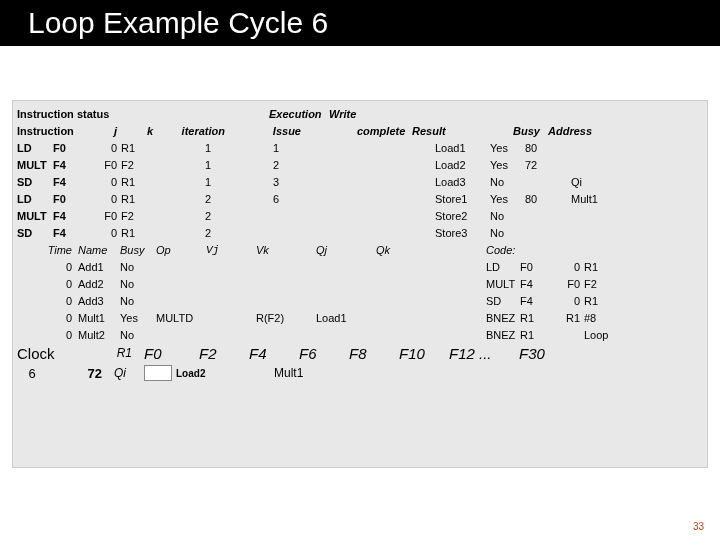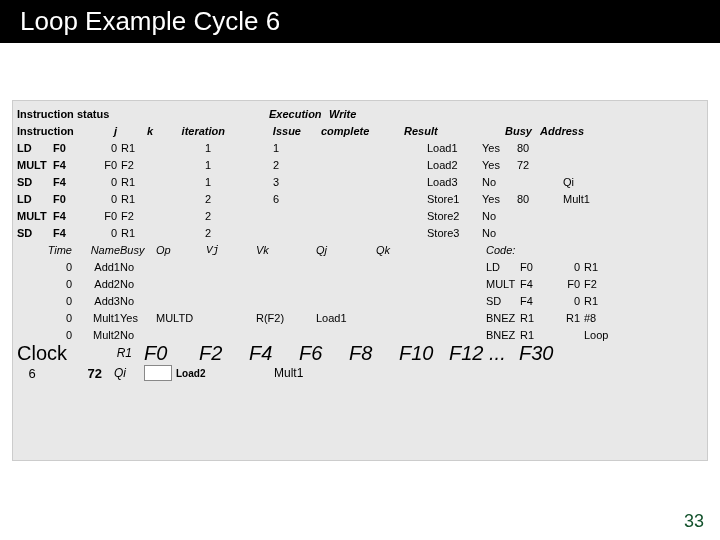--- a/index.html
+++ b/index.html
@@ -1,51 +1,51 @@
 <!DOCTYPE html>
 <html><head>
 <meta charset="utf-8">
 <style>
   html,body{margin:0;padding:0;background:#fff;font-family:Arial,Helvetica,sans-serif;font-size:11px;color:#000;}
   .slide{width:720px;height:540px;position:relative;}
-  .titlebar{background:#000;color:#fff;font-family:Verdana,Arial,sans-serif;font-size:26px;padding:6px 20px;}
-  .panel{position:absolute;left:12px;top:100px;right:12px;background:#e8e8e8;border:1px solid #ccc;padding:4px 4px 15px 4px;height:340px;}
-  .pgnum{position:absolute;right:16px;bottom:8px;font-size:18px;color:#14532d;}
+  .titlebar{background:#000;color:#fff;font-family:Verdana,Arial,sans-serif;font-size:30px;padding:6px 28px;}
+  .panel{position:absolute;left:12px;top:100px;right:12px;background:#e8e8e8;border:1px solid #ccc;padding:4px 4px 22px 4px;height:340px;}
+  .pgnum{position:absolute;right:16px;bottom:8px;font-size:10px;color:#c2410c;}
   .bold{font-weight:bold;}
   .it{font-style:italic;}
   .row{display:flex;align-items:center;height:17px;}
   .cell{overflow:hidden;white-space:nowrap;}
   .box{display:inline-block;width:26px;height:14px;background:#fff;border:1px solid #888;vertical-align:middle;}
   .loadbl{font-weight:bold;font-size:10px;}
   .c-op{width:36px;}
   .c-reg{width:24px;}
   .c-j{width:40px;text-align:right;padding-right:4px;}
   .c-k{width:30px;}
   .c-iter{width:60px;text-align:right;padding-right:18px;}
   .c-issue{width:50px;text-align:right;padding-right:20px;}
-  .c-exec{width:55px;}
-  .c-wr{width:45px;margin-left:28px;}
+  .c-exec{width:55px;margin-left:36px;}
+  .c-wr{width:45px;}
   .c-ldlab{width:55px;}
   .c-busy{width:35px;}
   .c-addr{width:46px;}
   .c-qi{width:40px;}
   .rs-t{width:55px;text-align:right;padding-right:6px;}
-  .rs-n{width:42px;text-align:right;}
+  .rs-n{width:42px;}
   .rs-b{width:36px;}
   .rs-op{width:50px;}
   .rs-vj{width:50px;font-family:Liberation Mono, monospace;}
   .rs-vk{width:60px;}
   .rs-qj{width:60px;}
   .rs-qk{width:50px;}
   .cd-op{width:34px;}
   .cd-a{width:30px;}
   .cd-b{width:30px;text-align:right;padding-right:4px;}
   .cd-c{width:40px;}
   .rg{font-size:14px;font-weight:400;}
-  .rg .big{font-size:20px;font-family:Verdana,Arial,sans-serif;}
+  .rg .big{font-size:15px;font-family:Verdana,Arial,sans-serif;}
   .rg .cell{text-align:left;}
 </style>
 </head>
 <body>
 <div class="slide">
   <div class="titlebar">Loop Example Cycle 6</div>
 
   <div class="panel">
 
     <div class="row bold">

